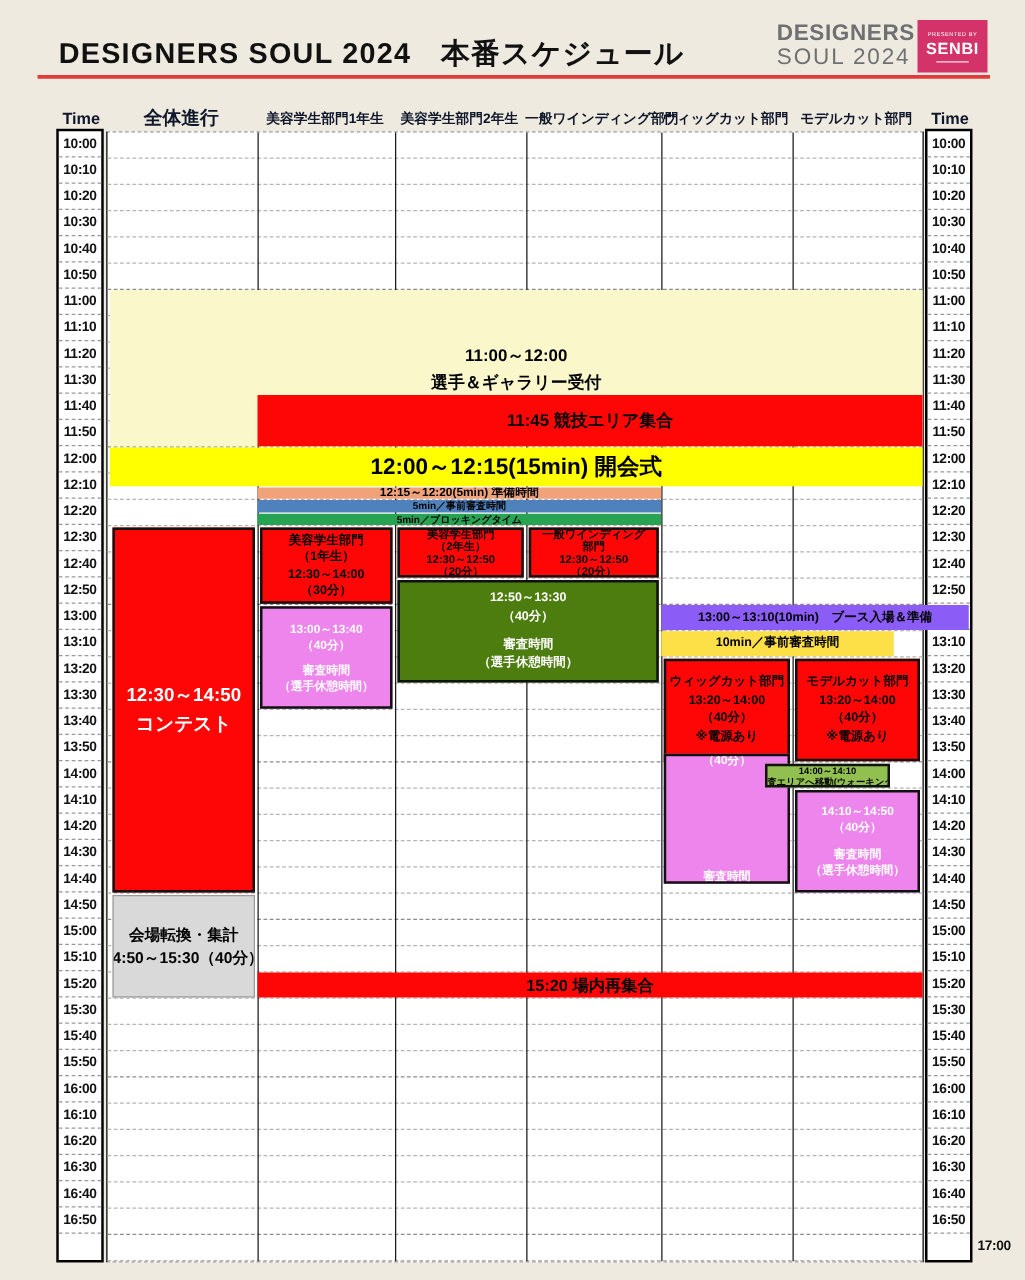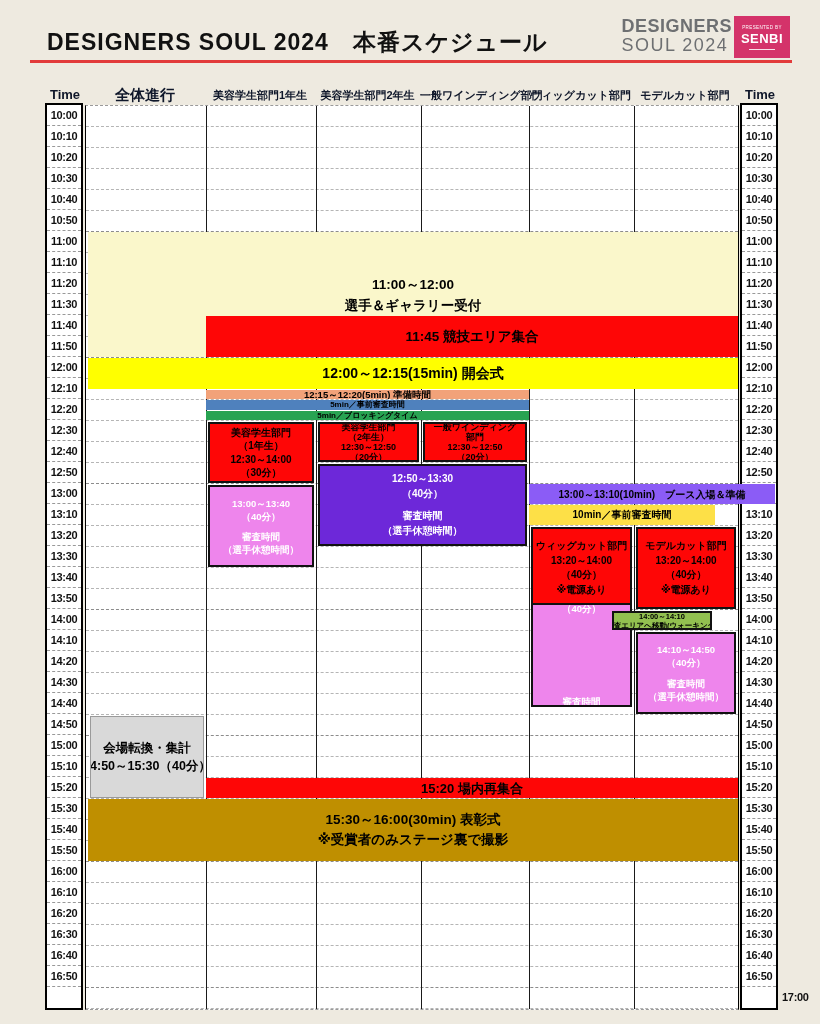--- a/index.html
+++ b/index.html
@@ -219,31 +219,35 @@
     <div class="vline" style="left: 335px;"></div>
     <div class="vline" style="left: 443px;"></div>
     <div class="vline" style="left: 548px;"></div>
     <div class="event" style="left: 2px; top: 126px; width: 650px; height: 125px; background: rgb(250, 247, 203); color: rgb(0, 0, 0); border: none; font-size: 13.5px; line-height: 21px; z-index: 1;">
       <div class="ln">11:00～12:00</div>
       <div class="ln">選手＆ギャラリー受付</div>
     </div>
     <div class="event" style="left: 120px; top: 210px; width: 532px; height: 41px; background: rgb(254, 6, 6); color: rgb(0, 0, 0); border: none; font-size: 13.5px; line-height: 16px; z-index: 2;">
       <div class="ln">11:45 競技エリア集合</div>
     </div>
-    <div class="event" style="left: 2px; top: 252px; width: 650px; height: 30.5px; background: rgb(255, 255, 0); color: rgb(0, 0, 0); border: none; font-size: 14px; line-height: 16px; z-index: 3;">
+    <div class="event" style="left: 2px; top: 252px; width: 650px; height: 30.5px; background: rgb(255, 255, 0); color: rgb(0, 0, 0); border: none; font-size: 18px; line-height: 16px; z-index: 3;">
       <div class="ln">12:00～12:15(15min) 開会式</div>
     </div>
     <div class="event" style="left: 120px; top: 283.5px; width: 323px; height: 9.5px; background: rgb(242, 162, 121); color: rgb(0, 0, 0); border: none; font-size: 9.5px; line-height: 11px; z-index: 4;">
       <div class="ln">12:15～12:20(5min) 準備時間</div>
     </div>
     <div class="event" style="left: 120px; top: 294px; width: 323px; height: 9.5px; background: rgb(79, 129, 189); color: rgb(0, 0, 0); border: none; font-size: 8px; line-height: 9px; z-index: 5;">
       <div class="ln">5min／事前審査時間</div>
     </div>
     <div class="event" style="left: 120px; top: 304.5px; width: 323px; height: 9.5px; background: rgb(40, 163, 82); color: rgb(0, 0, 0); border: none; font-size: 8px; line-height: 9px; z-index: 6;">
       <div class="ln">5min／ブロッキングタイム</div>
+    </div>
+    <div class="event" style="left: 4px; top: 316px; width: 114px; height: 292px; background: rgb(254, 6, 6); color: rgb(255, 255, 255); border: 2px solid rgb(17, 17, 17); font-size: 15px; line-height: 23px; z-index: 7;">
+      <div class="ln">12:30～14:50</div>
+      <div class="ln">コンテスト</div>
     </div>
     <div class="event" style="left: 4px; top: 610px; width: 114px; height: 82px; background: rgb(217, 217, 217); color: rgb(0, 0, 0); border: 1px solid rgb(154, 154, 154); font-size: 12.5px; line-height: 18px; z-index: 8;">
       <div class="ln">会場転換・集計</div>
       <div class="ln">14:50～15:30（40分）</div>
     </div>
     <div class="event" style="left: 122px; top: 316px; width: 106px; height: 61px; background: rgb(254, 6, 6); color: rgb(0, 0, 0); border: 2px solid rgb(17, 17, 17); font-size: 10px; line-height: 13.5px; z-index: 9;">
       <div class="ln">美容学生部門</div>
       <div class="ln">（1年生）</div>
       <div class="ln">12:30～14:00</div>
       <div class="ln">（30分）</div>
@@ -260,21 +264,21 @@
       <div class="ln">（2年生）</div>
       <div class="ln">12:30～12:50</div>
       <div class="ln">（20分）</div>
     </div>
     <div class="event" style="left: 337px; top: 316px; width: 104px; height: 40px; background: rgb(254, 6, 6); color: rgb(0, 0, 0); border: 2px solid rgb(17, 17, 17); font-size: 9px; line-height: 10px; z-index: 12;">
       <div class="ln">一般ワインディング</div>
       <div class="ln">部門</div>
       <div class="ln">12:30～12:50</div>
       <div class="ln">（20分）</div>
     </div>
-    <div class="event" style="left: 232px; top: 358px; width: 209px; height: 82px; background: #6d28d9; color: rgb(255, 255, 255); border: 2px solid rgb(17, 17, 17); font-size: 10px; line-height: 14.5px; z-index: 13;">
+    <div class="event" style="left: 232px; top: 358px; width: 209px; height: 82px; background: #4d7c0f; color: rgb(255, 255, 255); border: 2px solid rgb(17, 17, 17); font-size: 10px; line-height: 14.5px; z-index: 13;">
       <div class="ln">12:50～13:30</div>
       <div class="ln">（40分）</div>
       <div class="ln" style="height: 8px;"></div>
       <div class="ln">審査時間</div>
       <div class="ln">（選手休憩時間）</div>
     </div>
     <div class="event" style="left: 443px; top: 378px; width: 246px; height: 20px; background: #8b5cf6; color: rgb(0, 0, 0); border: none; font-size: 10px; line-height: 13px; z-index: 14;">
       <div class="ln">13:00～13:10(10min)　ブース入場＆準備</div>
     </div>
     <div class="event" style="left: 443px; top: 399px; width: 186px; height: 20px; background: #fde047; color: rgb(0, 0, 0); border: none; font-size: 10px; line-height: 12px; z-index: 15;">
@@ -306,17 +310,13 @@
     <div class="event" style="left: 550px; top: 526px; width: 100px; height: 82px; background: rgb(238, 133, 236); color: rgb(255, 255, 255); border: 2px solid rgb(17, 17, 17); font-size: 9.5px; line-height: 13.5px; z-index: 20;">
       <div class="ln">14:10～14:50</div>
       <div class="ln">（40分）</div>
       <div class="ln" style="height: 7px;"></div>
       <div class="ln">審査時間</div>
       <div class="ln">（選手休憩時間）</div>
     </div>
     <div class="event" style="left: 120px; top: 672px; width: 532px; height: 20px; background: rgb(254, 6, 6); color: rgb(0, 0, 0); border: none; font-size: 13px; line-height: 15px; z-index: 21;">
       <div class="ln">15:20 場内再集合</div>
     </div>
-    <div class="event" style="left: 2px; top: 693px; width: 650px; height: 62px; background: rgb(191, 143, 0); color: rgb(0, 0, 0); border: none; font-size: 13.5px; line-height: 20px; z-index: 22;">
-      <div class="ln">15:30～16:00(30min) 表彰式</div>
-      <div class="ln">※受賞者のみステージ裏で撮影</div>
-    </div>
   </div>
 
 </body></html>

